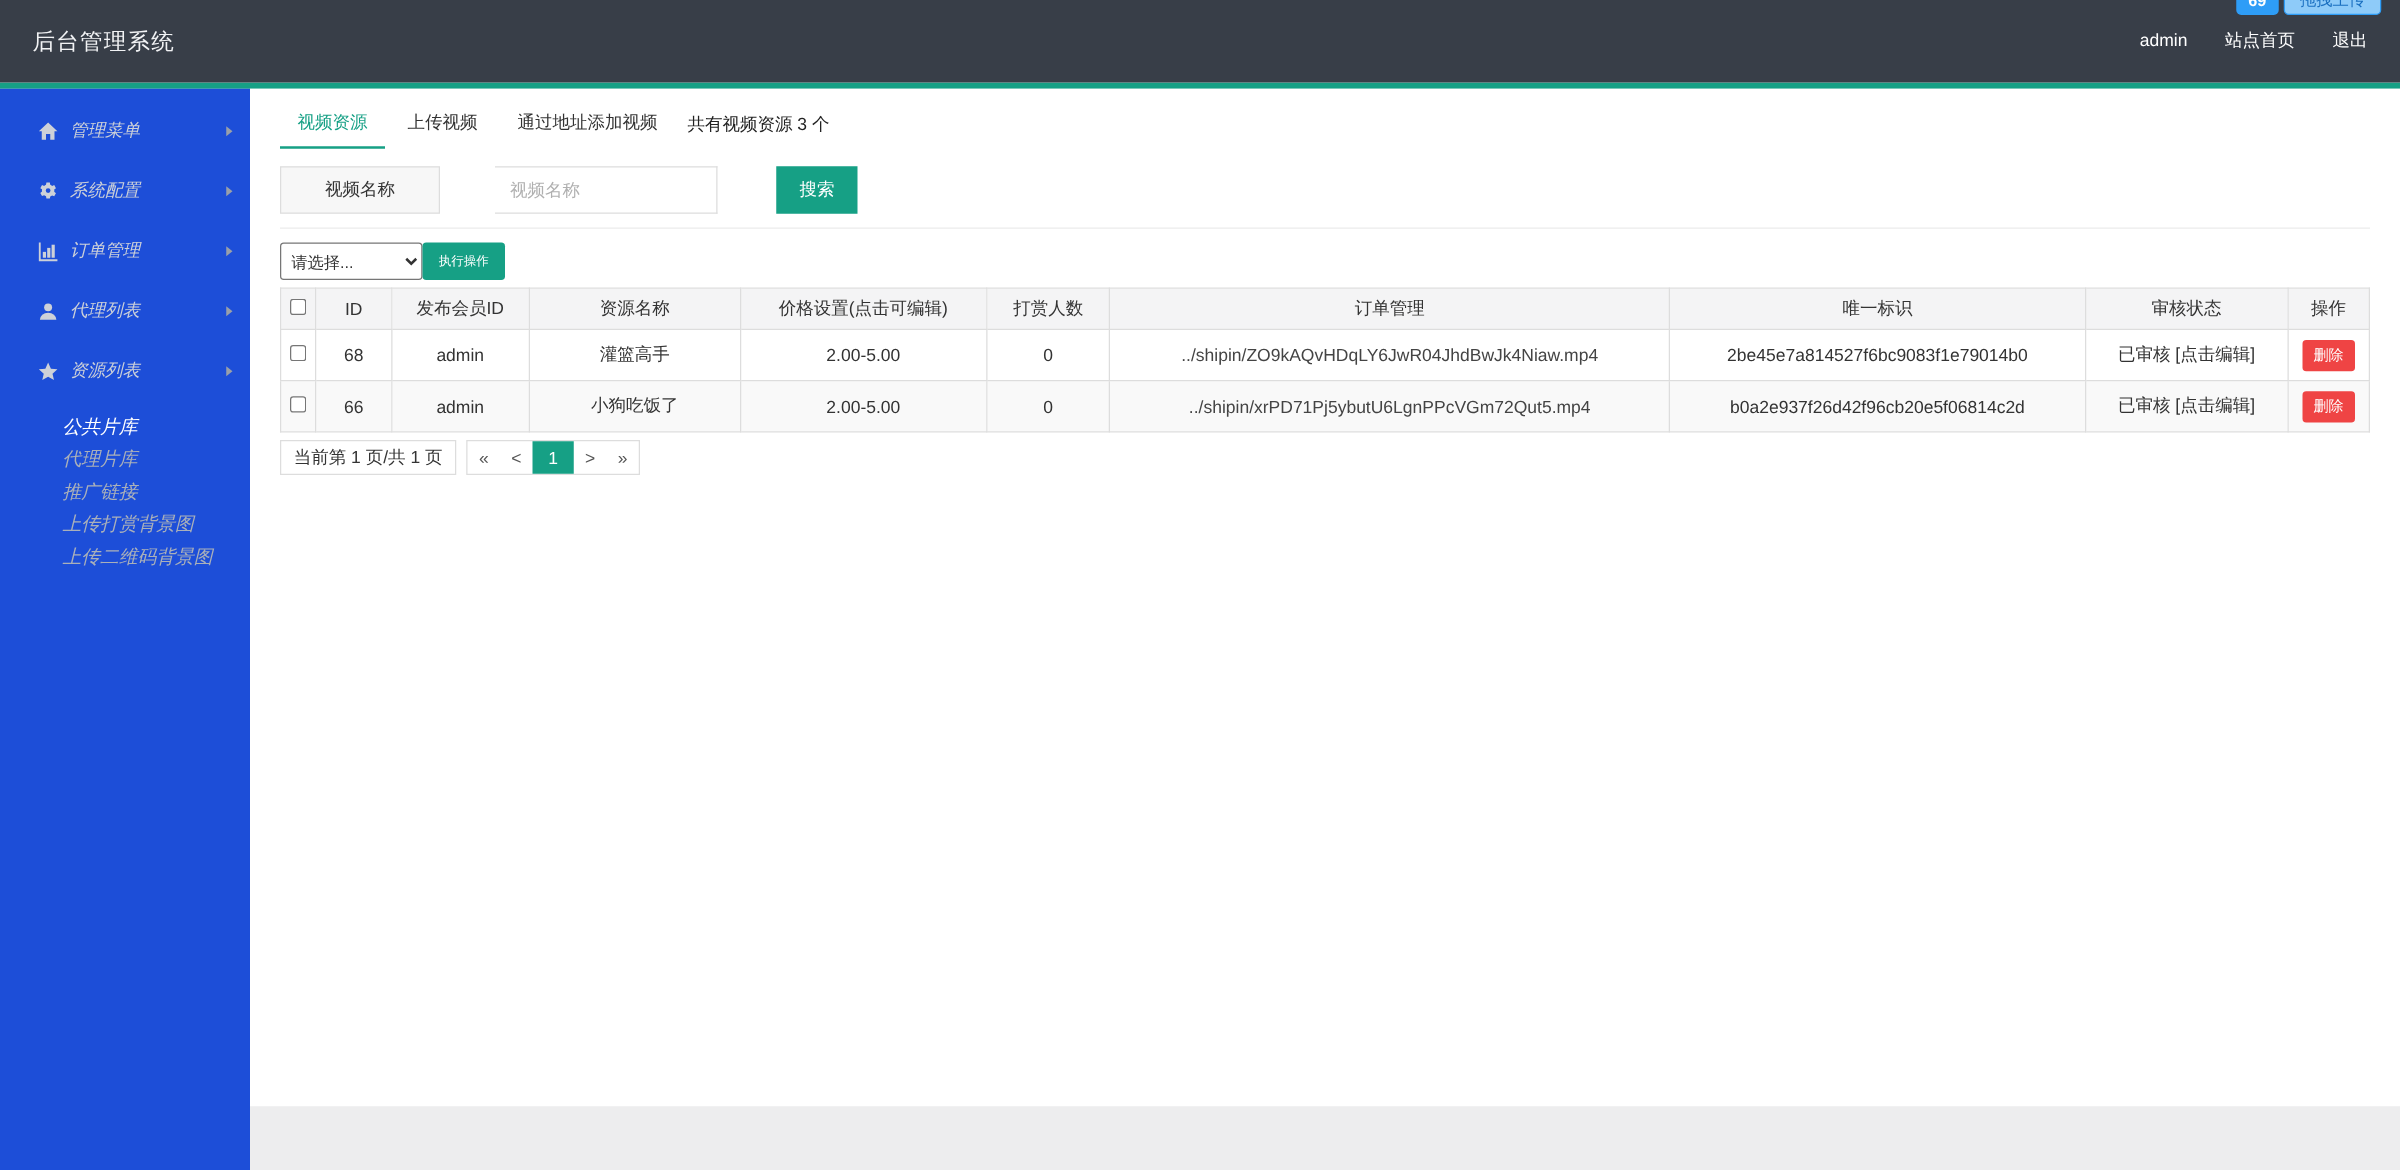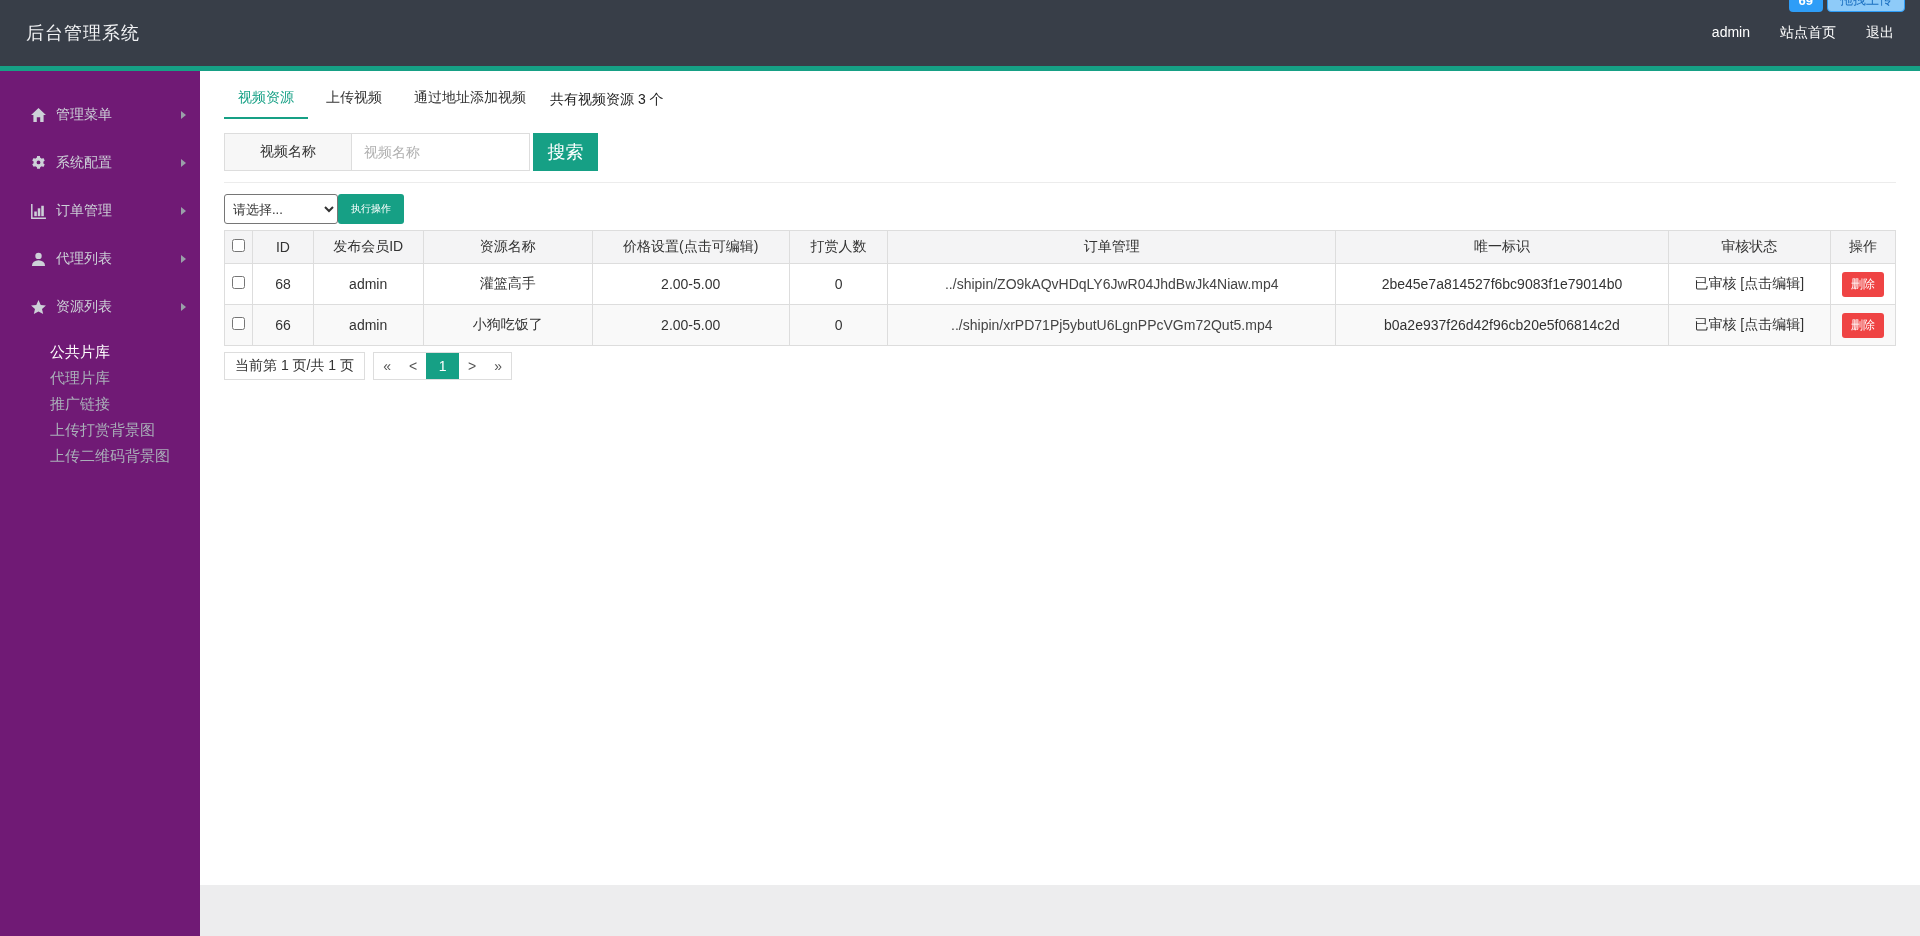--- a/index.html
+++ b/index.html
@@ -27,21 +27,21 @@
     background:#2e9df7; color:#fff; font-weight:bold; font-size:13px;
     border-radius:4px; padding:3px 10px; display:flex; align-items:center;
   }
   .overlay-label {
     background:#8ecbf9; color:#1a6fc0; font-size:13px;
     border:1px solid #2e9df7; border-radius:4px; padding:3px 12px;
     display:flex; align-items:center;
   }
   
   .layout { display:flex; height:865px; }
-  .sidebar { width:200px; background:#701a75; flex:none; padding-top:20px; }
+  .sidebar { width:200px; background:#1d4ed8; flex:none; padding-top:10px;font-style:italic; }
   .side-item {
     height:48px; display:flex; align-items:center; padding:0 14px 0 30px;
     color:#cdd1d8; font-size:14px; cursor:pointer;
   }
   .side-item .icon { width:17px; height:17px; margin-right:9px; flex:none; display:flex; align-items:center; }
   .side-item .lbl { flex:1; }
   .chevron {
     width:0; height:0; border-top:4px solid transparent; border-bottom:4px solid transparent;
     border-left:5px solid #9aa0a9;
   }
@@ -57,33 +57,33 @@
   .footer-strip { height:51px; background:#ededee; }
   
   .tabs { display:flex; align-items:flex-end; padding-top:16px; gap:4px; }
   .tab {
     padding:0 14px 10px 14px; font-size:14px; color:#333; cursor:pointer;
     border-bottom:2px solid transparent; line-height:20px;
   }
   .tab.active { color:#16a085; border-bottom-color:#16a085; }
   .tab-summary { padding:0 6px 10px 6px; font-size:14px; color:#222; line-height:20px; }
   
-  .search-row { display:flex; margin-top:14px; height:38px; }
+  .search-row { display:flex; margin-top:14px; height:38px;gap:44px; }
   .search-addon {
     width:128px; border:1px solid #ddd; background:#f7f7f7; display:flex;
     align-items:center; justify-content:center; font-size:14px; color:#333;
   }
   .search-input {
     width:178px; border:1px solid #ddd; border-left:none; padding:0 12px;
     font-size:14px; color:#333; outline:none;
   }
   .search-input::placeholder { color:#b0b0b0; }
   .btn-teal {
     background:#16a085; color:#fff; border:none; cursor:pointer;
-    font-size:18px; font-family:inherit;
+    font-size:14px; font-family:inherit;
   }
   .search-btn { width:65px; margin-left:3px; }
   .divider { border:none; border-top:1px solid #ececec; margin-top:11px; }
   
   .bulk-row { display:flex; margin:11px 0 0 0; height:30px; gap:0; }
   .bulk-select {
     width:114px; border:1px solid #767676; border-radius:3px; font-size:13px;
     color:#333; font-family:inherit; background:#fff; padding:0 4px;
   }
   .bulk-btn { padding:0 13px; border-radius:3px; font-size:10px; }

